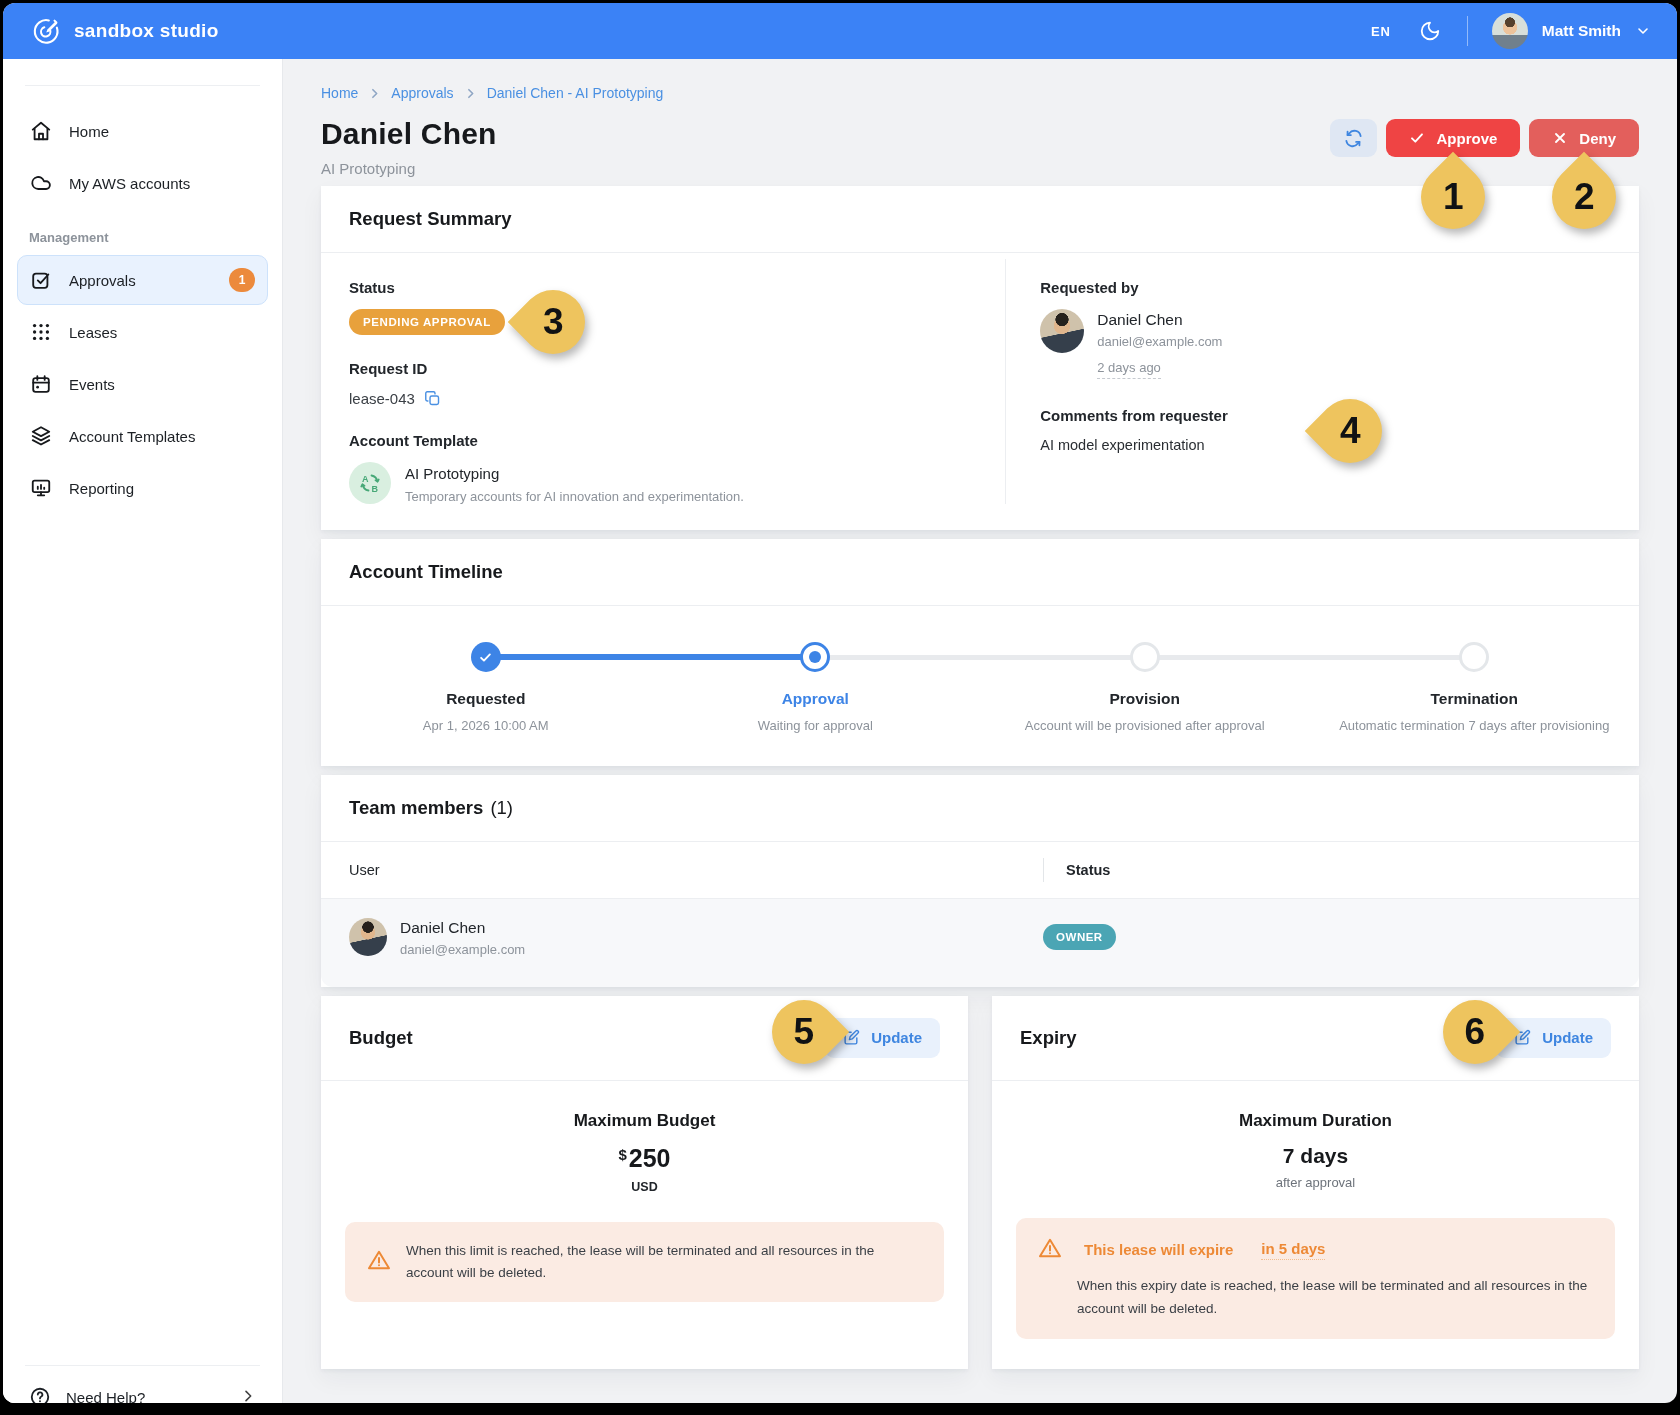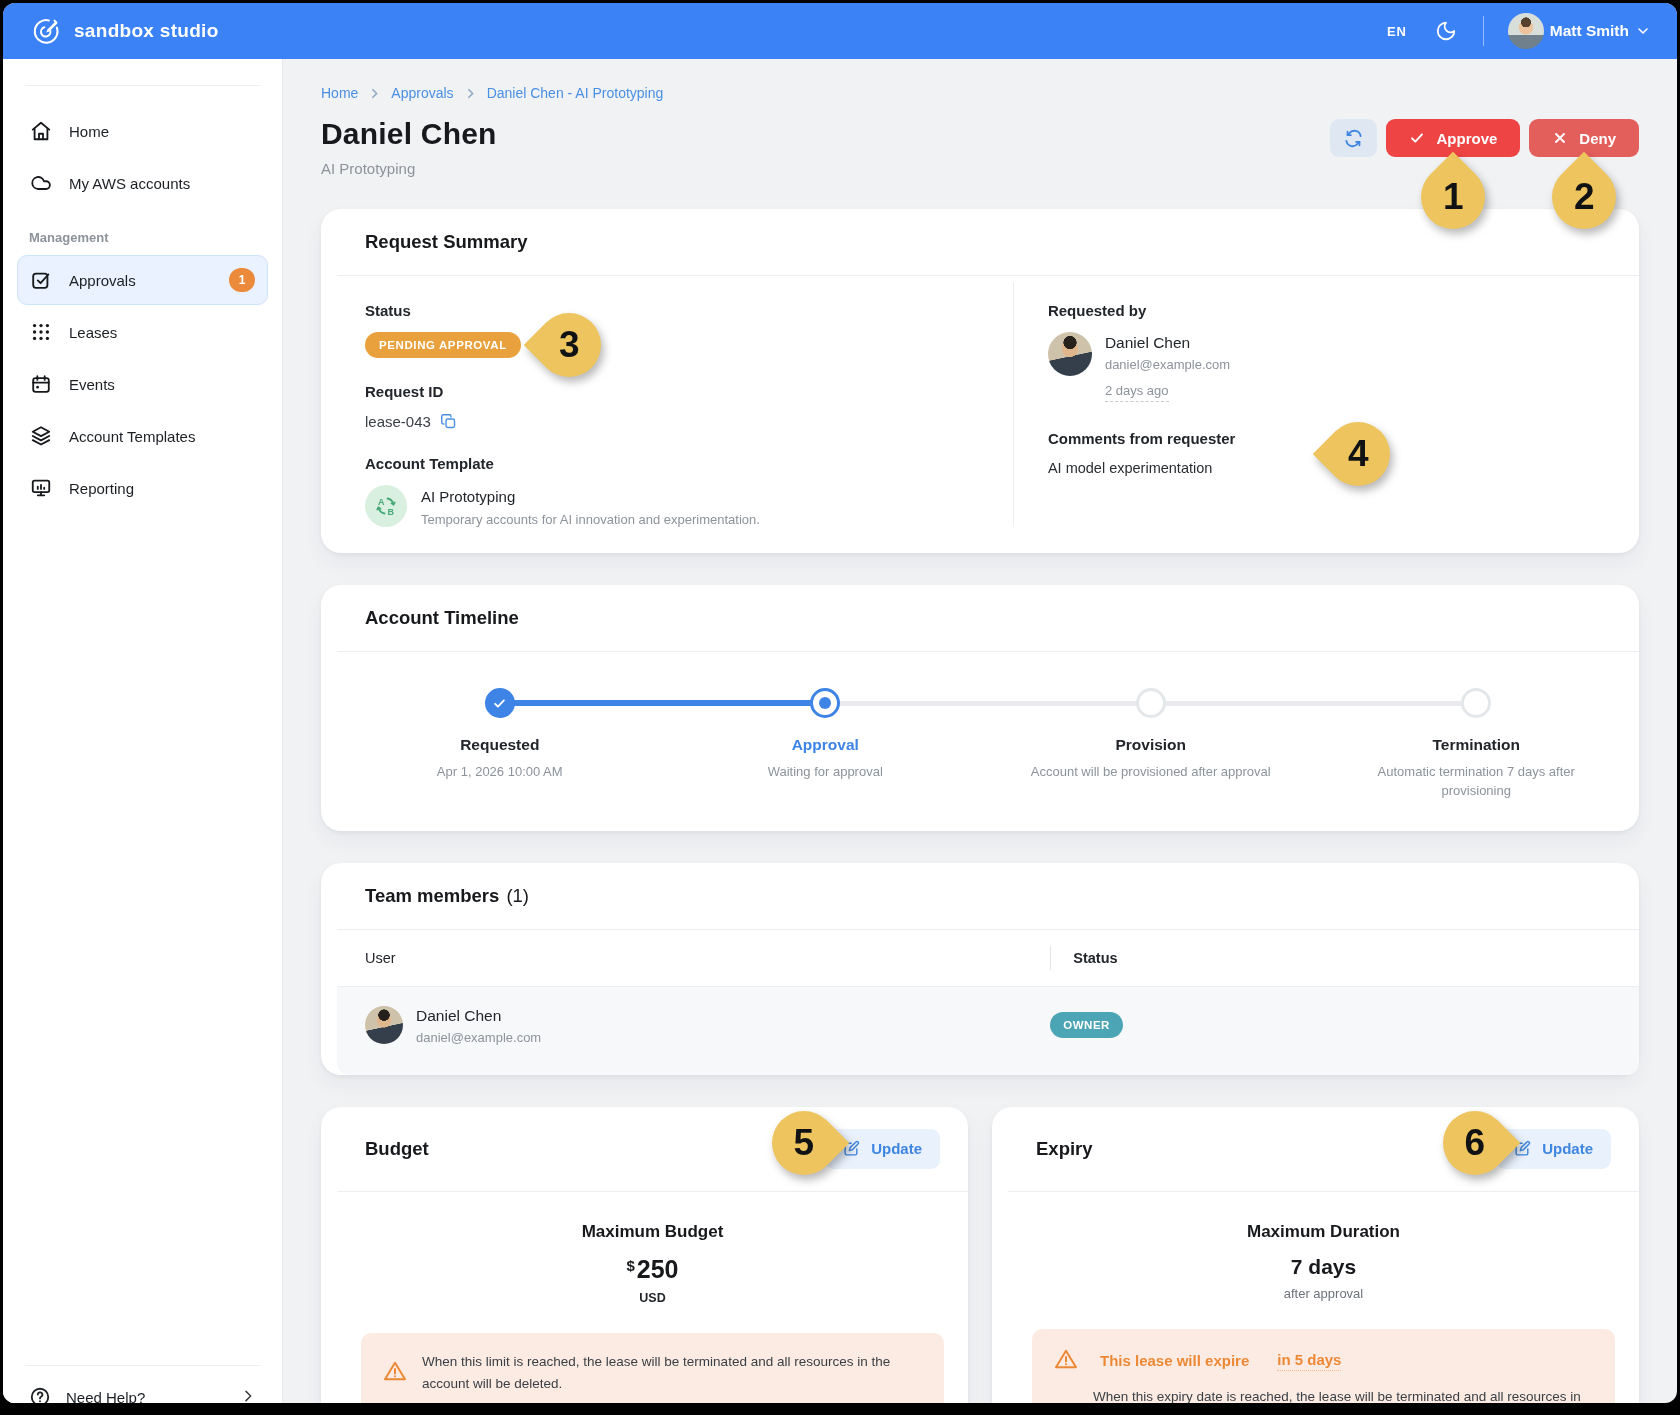--- a/index.html
+++ b/index.html
@@ -10,21 +10,21 @@
 
   
   .topbar { height:56px; background:#3b82f6; display:flex; align-items:center; padding:0 26px; color:#fff; }
   .logo svg { width:34px; height:34px; display:block; }
   .app-name { font-size:19px; font-weight:700; margin-left:11px; letter-spacing:.3px; }
   .topbar-spacer { flex:1; }
   .lang { font-size:13px; font-weight:700; letter-spacing:.8px; margin-right:28px; cursor:pointer; }
   .moon { margin-right:26px; display:flex; cursor:pointer; }
   .moon svg { width:22px; height:22px; }
   .topbar-divider { width:1px; height:30px; background:rgba(255,255,255,.45); margin-right:24px; }
-  .user-menu { display:flex; align-items:center; gap:6px; cursor:pointer; }
+  .user-menu { display:flex; align-items:center; gap:14px; cursor:pointer; }
   .avatar { border-radius:50%; flex:none; }
   .avatar-matt { width:36px; height:36px;
       background: radial-gradient(circle at 50% 26%, #55412e 0 15%, transparent 16%),
                   radial-gradient(circle at 50% 40%, #ecc39c 0 25%, transparent 26%),
                   linear-gradient(180deg,#d8dfda 0 62%, #70808d 62%); }
   .user-name { font-size:15.5px; font-weight:600; }
   .chev-down svg { width:16px; height:16px; display:block; }
 
   
   .layout { display:flex; height:1344px; }
@@ -63,22 +63,22 @@
   .icon-btn { width:47px; height:38px; background:#dfe7f3; border-radius:9px; display:flex; align-items:center;
               justify-content:center; color:#3f86e0; cursor:pointer; border:none; }
   .icon-btn svg { width:19px; height:19px; }
   .btn { height:38px; border:none; border-radius:9px; display:flex; align-items:center; gap:11px; font-size:15px;
          font-weight:600; color:#fff; padding:0 23px; cursor:pointer; font-family:inherit; position:relative; }
   .btn svg { width:16px; height:16px; }
   .btn-approve { background:#ef4444; margin-left:9px; }
   .btn-deny { background:#e35f5c; margin-left:9px; }
 
   
-  .card { background:#fff; border-radius:20px; margin-top:32px;
-          box-shadow:0 2px 4px rgba(25,35,50,.05), 0 10px 22px rgba(25,35,50,.05);padding-left:16px; }
+  .card { background:#fff; border-radius:0; margin-top:9px;
+          box-shadow:0 2px 4px rgba(25,35,50,.05), 0 10px 22px rgba(25,35,50,.05); }
   .card-header { display:flex; align-items:center; justify-content:space-between; padding:22px 28px; position:relative; }
   .card-title { font-size:18.5px; font-weight:700; color:#17191c; }
   .card-hr { height:1px; background:#eceef1; }
 
   
   .rs-body { display:flex; padding:6px 28px 26px; }
   .rs-left { width:52%; padding-top:20px; }
   .rs-right { width:48%; border-left:1px solid #eceef1; padding:20px 0 0 34px; }
   .field { margin-bottom:25px; }
   .field-label { font-size:15px; font-weight:700; color:#22262b; margin-bottom:13px; }

